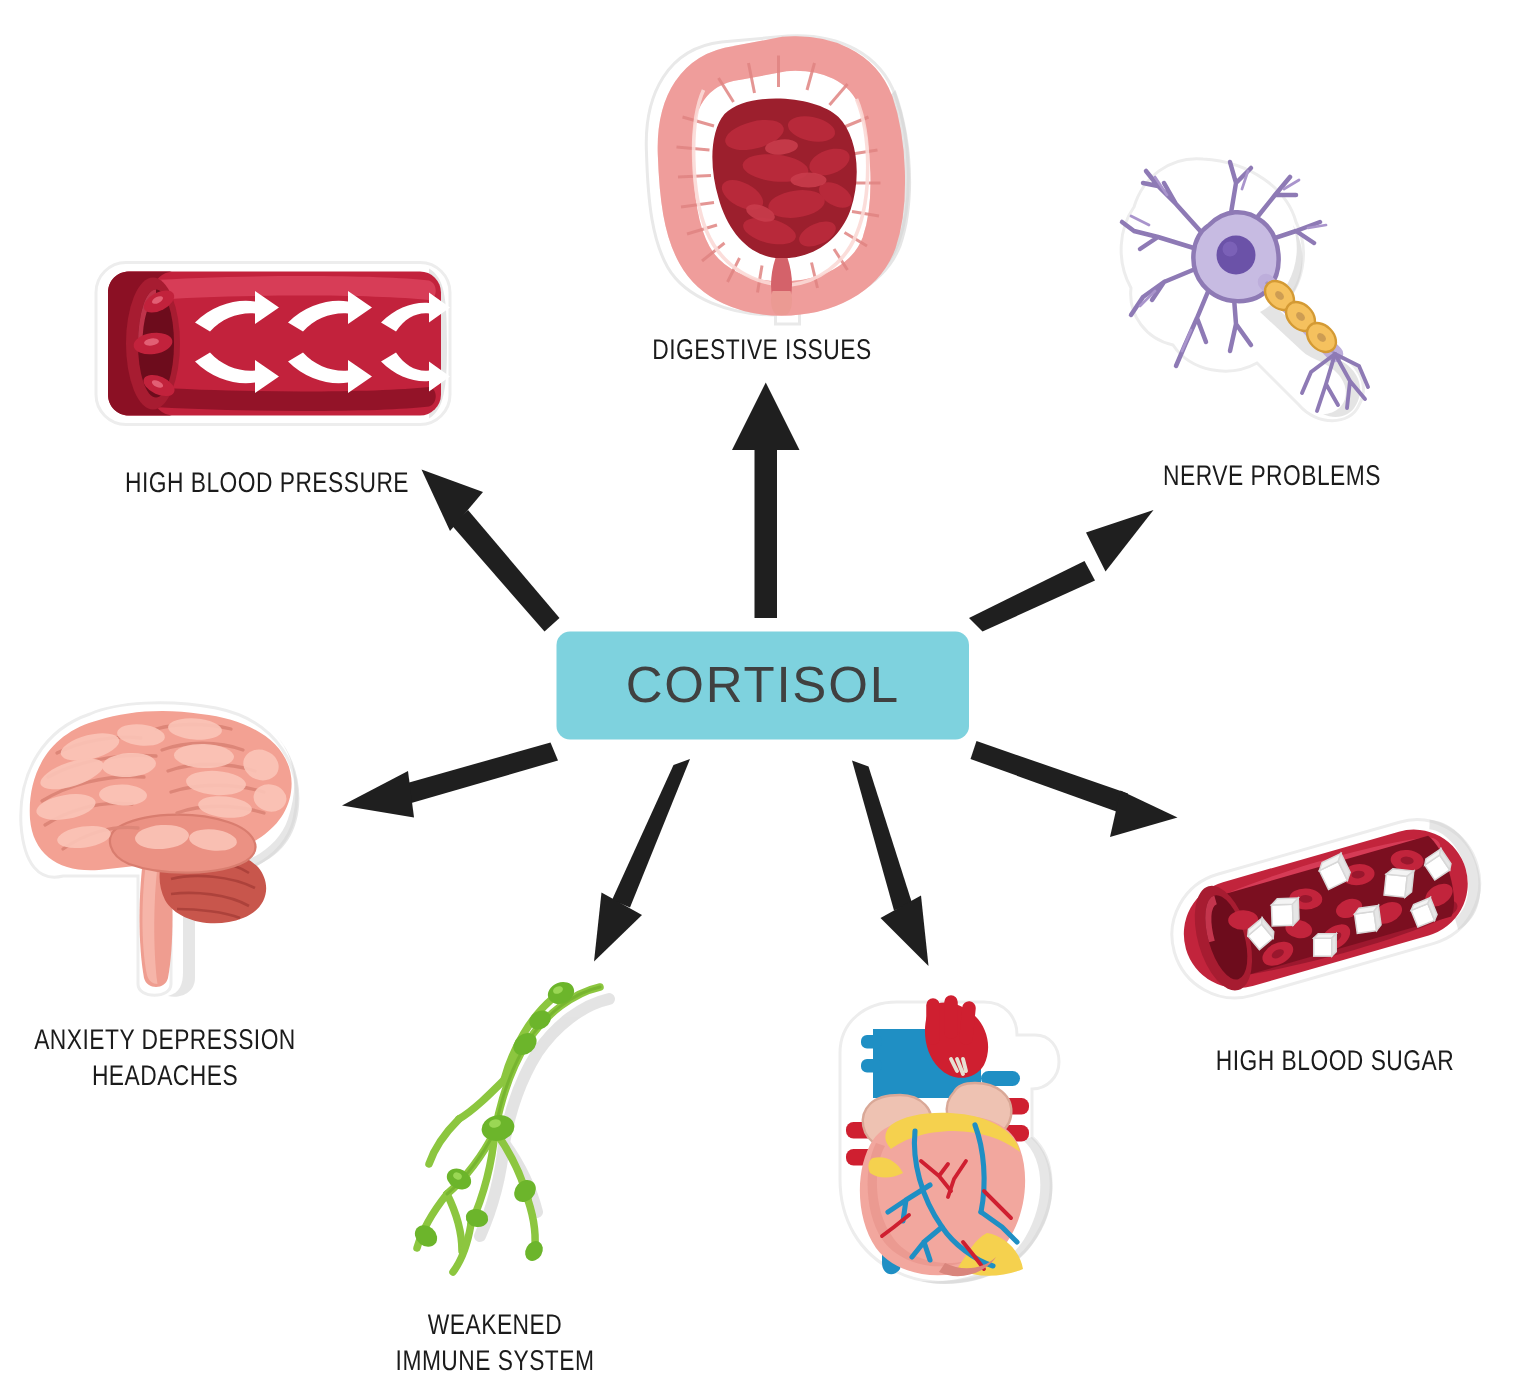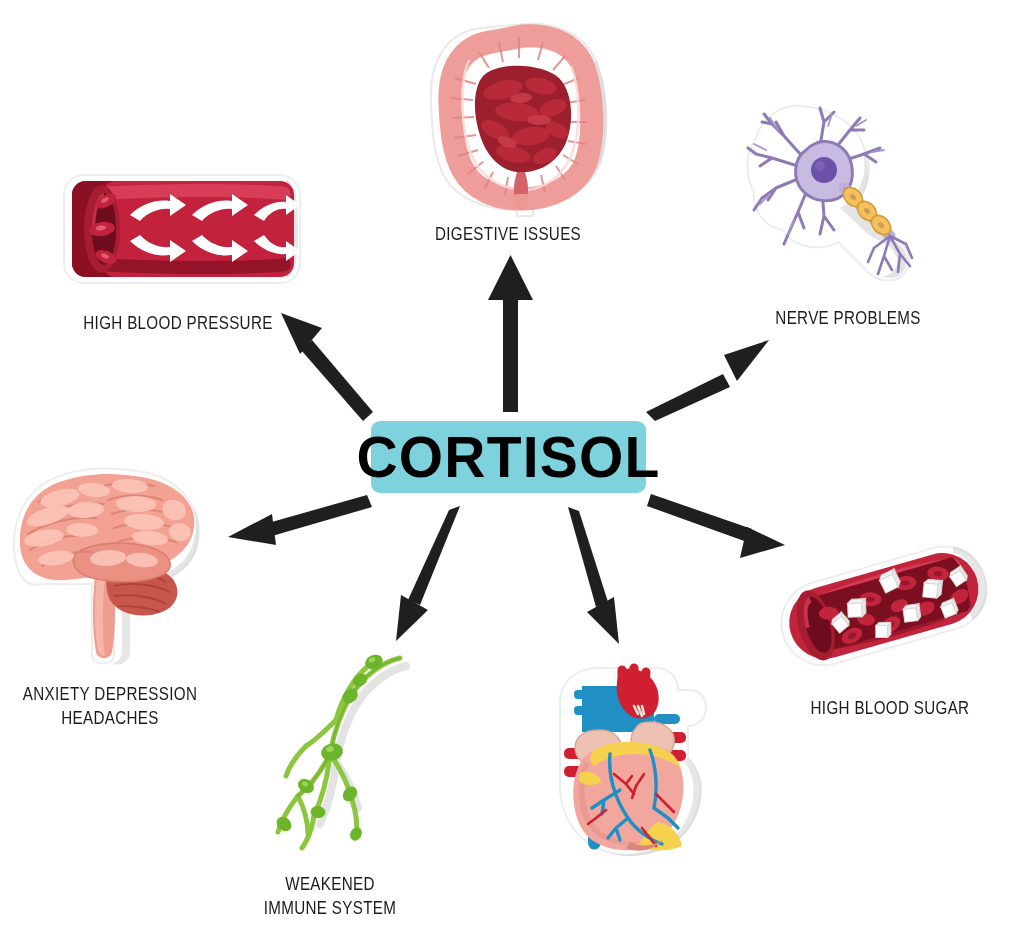--- a/index.html
+++ b/index.html
@@ -40,24 +40,24 @@
     height: 72px;
     background: #7ed2de;
     border-radius: 9px;
     display: flex;
     align-items: center;
     justify-content: center;
     z-index: 6;
   }
   .cortisol-text {
     font-family: "Liberation Sans", sans-serif;
-    font-weight: 700;
-    font-size: 57px;
+    font-weight: 400;
+    font-size: 34px;
     letter-spacing: 1.2px;
-    color: #000000;
+    color: #404040;
     user-select: none;
   }
   svg.arrows {
     position: absolute;
     left: 0;
     top: 0;
     width: 1024px;
     height: 932px;
     z-index: 3;
     pointer-events: none;

